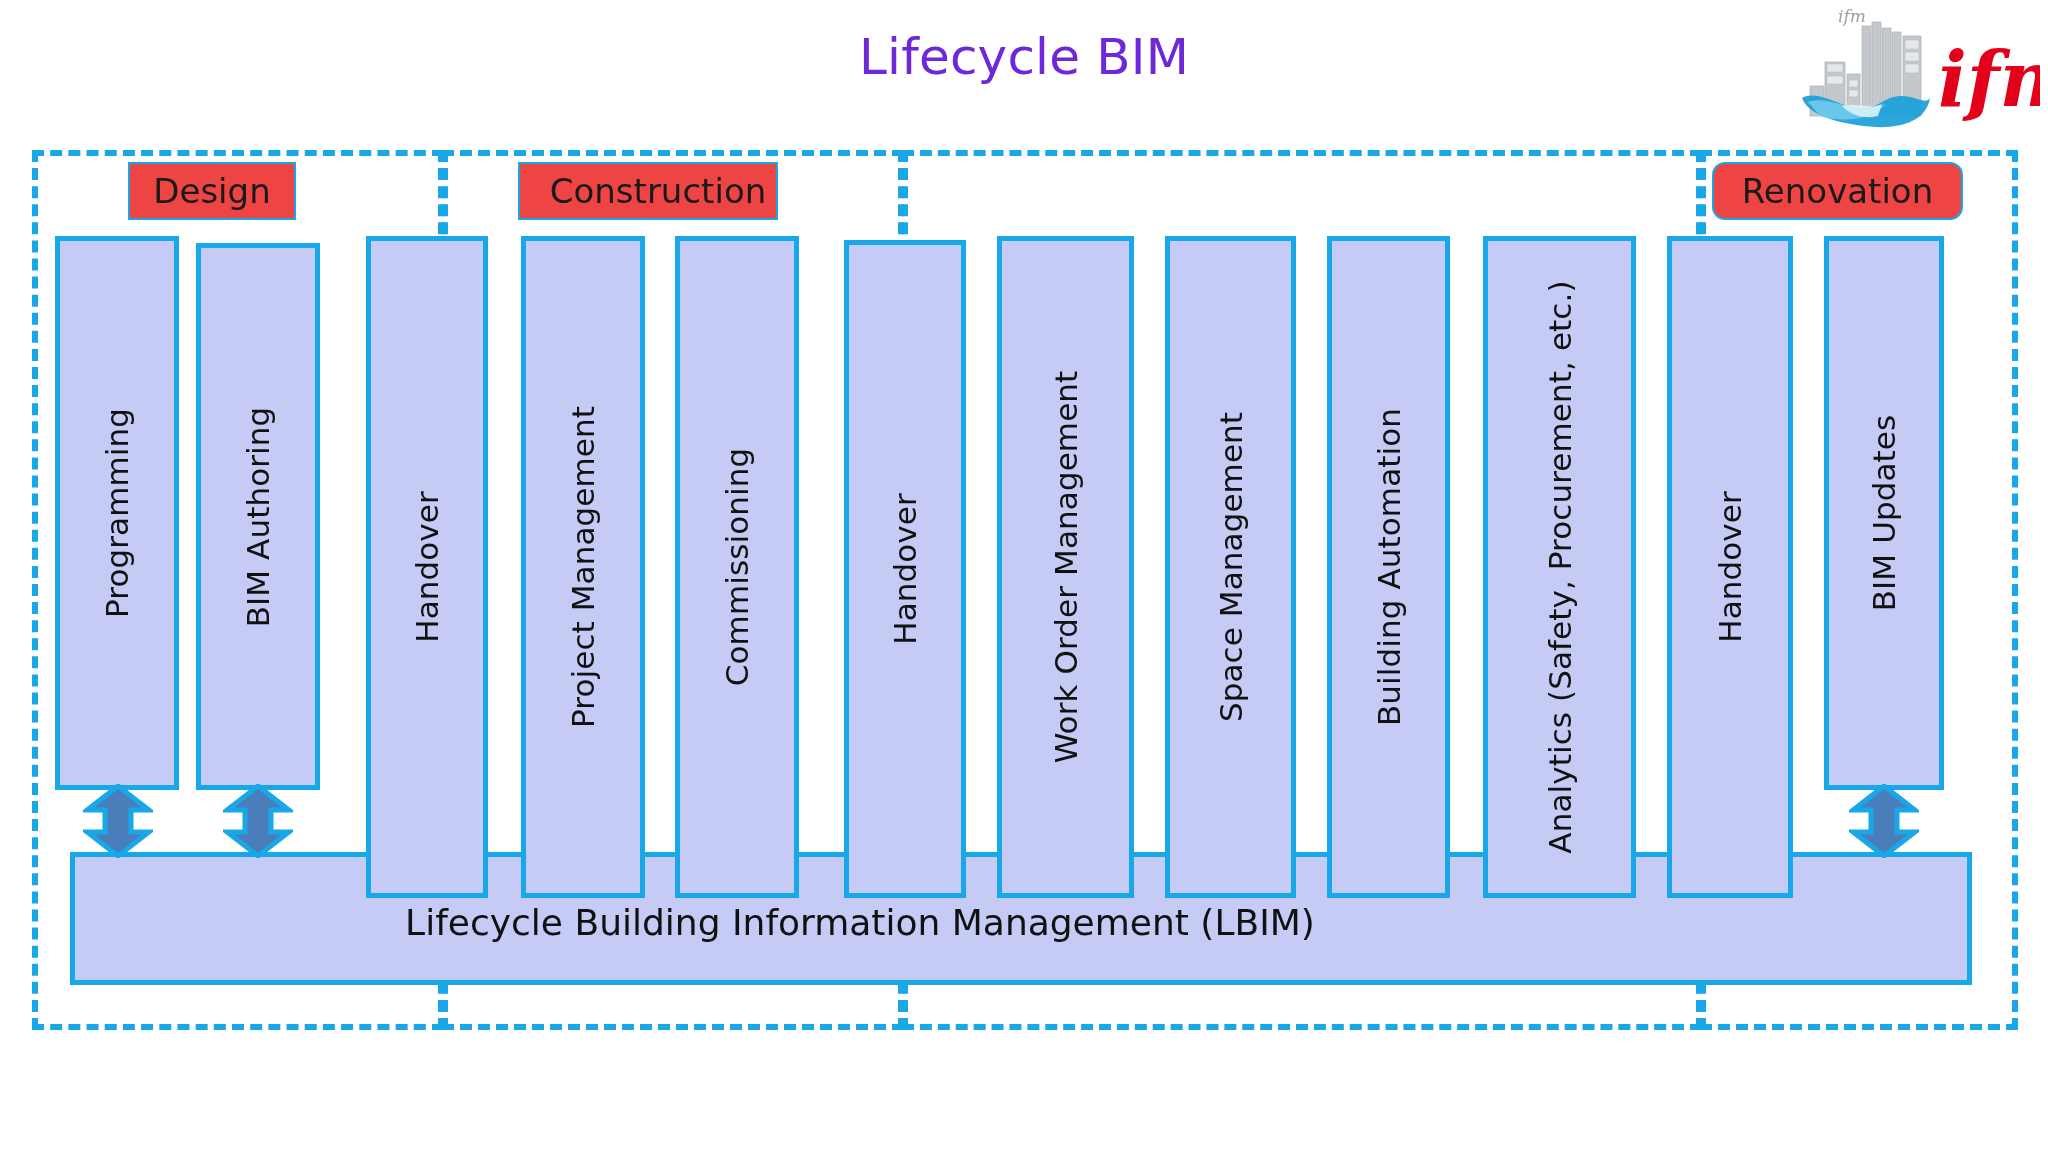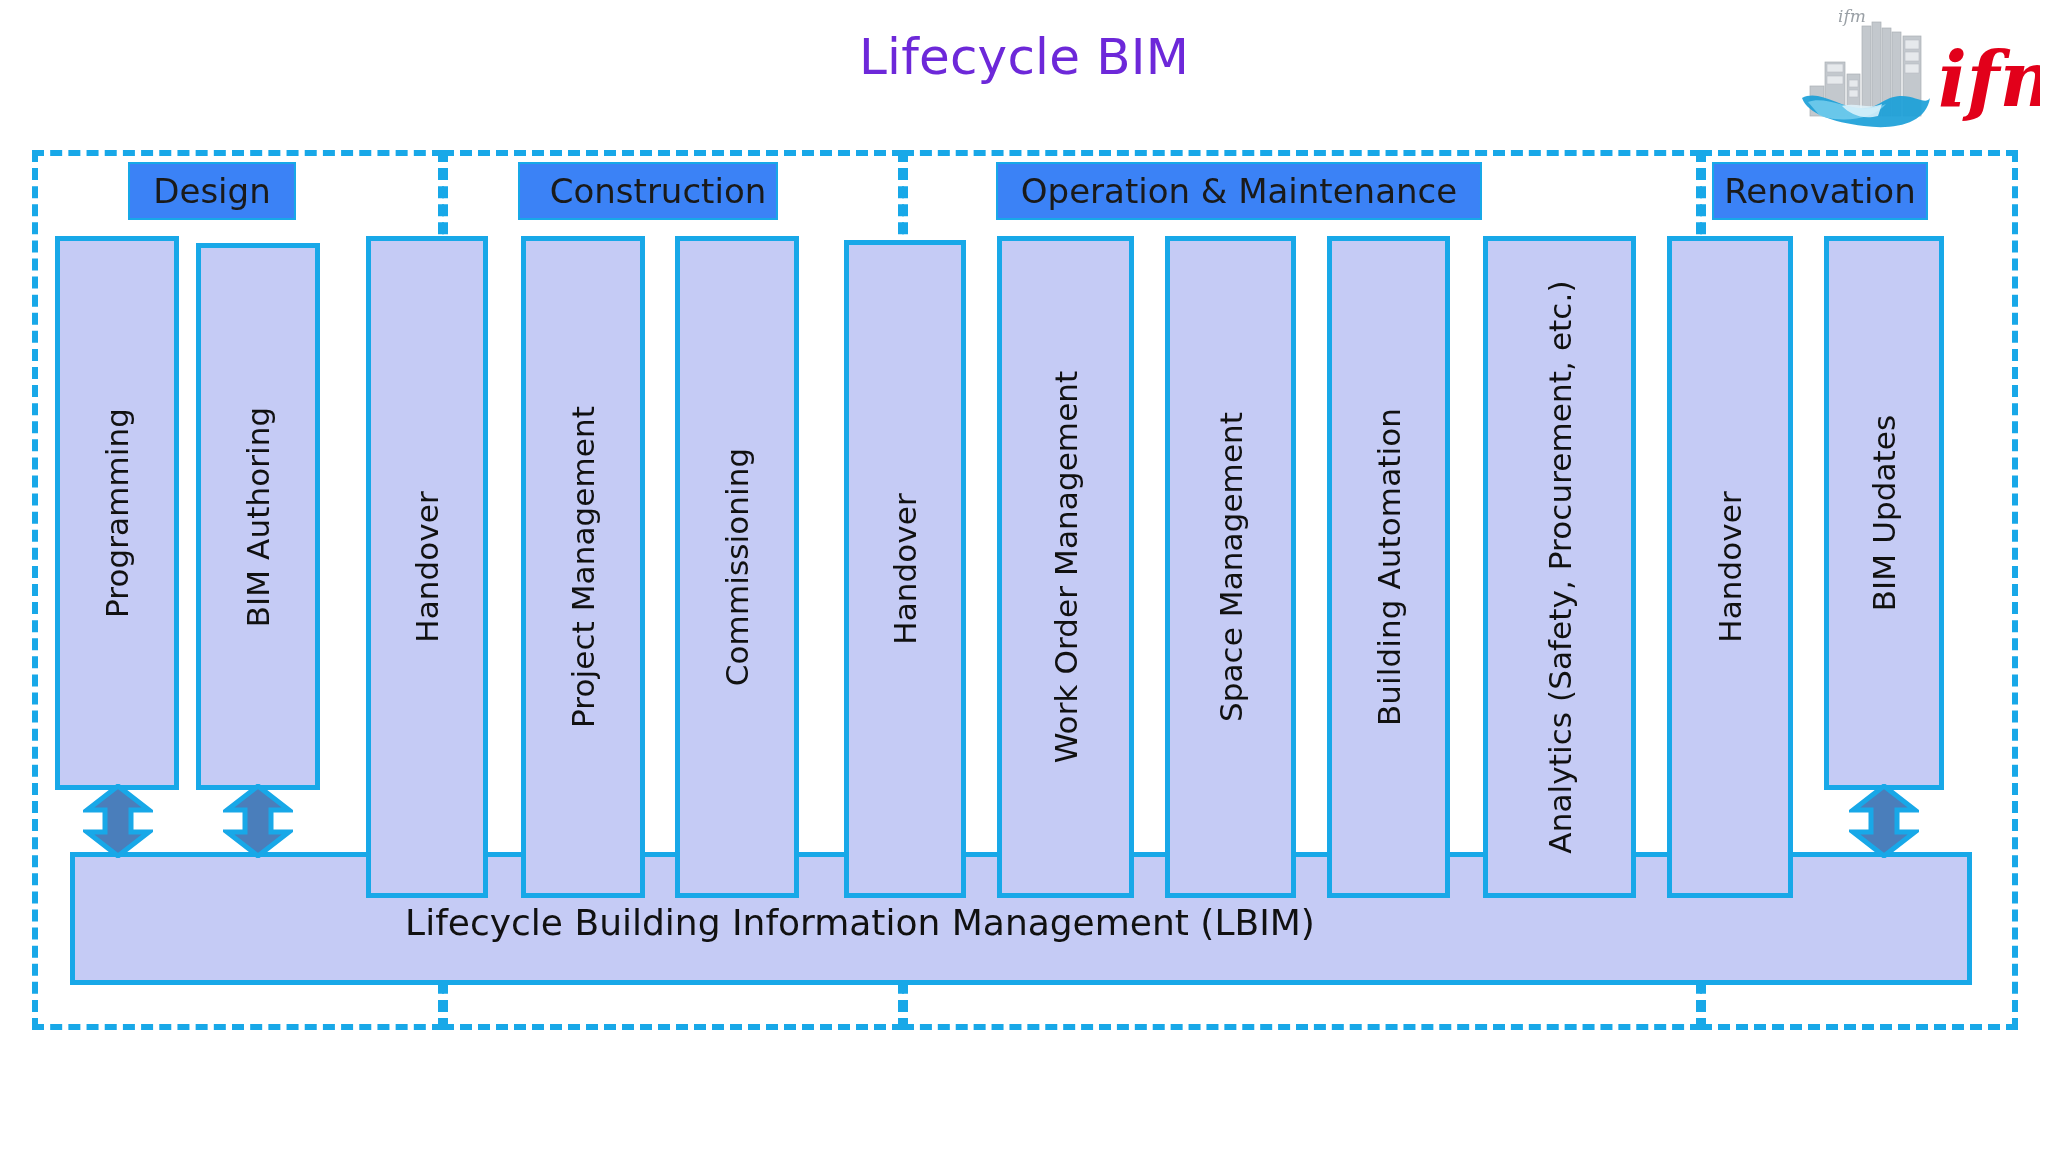--- a/index.html
+++ b/index.html
@@ -23,21 +23,21 @@
 
   
   .phase{
     position:absolute;
     border:6px dashed #18A8E8;
     box-sizing:border-box;
     background:transparent;
   }
   .phase-label{
     position:absolute;
-    background:#3b82f6;
+    background:#ef4444;
     border:2px solid #18A8E8;
     box-sizing:border-box;
     display:flex;align-items:center;justify-content:center;
     font-size:34px;color:#1a1a1a;
     font-family:"DejaVu Sans", sans-serif;
     height:58px;
     z-index:6;
   }
 
   
@@ -123,24 +123,21 @@
   <div class="phase" style="left:442px; top:150px; width:462px; height:880px;"></div>
   <div class="phase" style="left:902px; top:150px; width:800px; height:880px;"></div>
   <div class="phase" style="left:1700px; top:150px; width:318px; height:880px;"></div>
 
   <div class="phase-label" style="left:128px; top:162px; width:168px;">
     <span>Design</span>
   </div>
   <div class="phase-label" style="left:518px; top:162px; width:260px;padding-left:20px;">
     <span>Construction</span>
   </div>
-  <div class="phase-label" style="left:996px; top:162px; width:486px;">
-    <span>Operation &amp; Maintenance</span>
-  </div>
-  <div class="phase-label" style="left:1712px; top:162px; width:216px;">
+  <div class="phase-label" style="left:1712px; top:162px; width:251px;border-radius:13px;">
     <span>Renovation</span>
   </div>
 
   <div class="lbim" style="left:70px; top:852px; width:1902px; height:133px;"></div>
   <div class="lbim-text" style="top:902px;">Lifecycle Building Information Management (LBIM)</div>
 
   <div class="col" style="left:55px; top:236px; width:124px; height:554px;">
     <span class="vlabel">Programming</span>
   </div>
 

